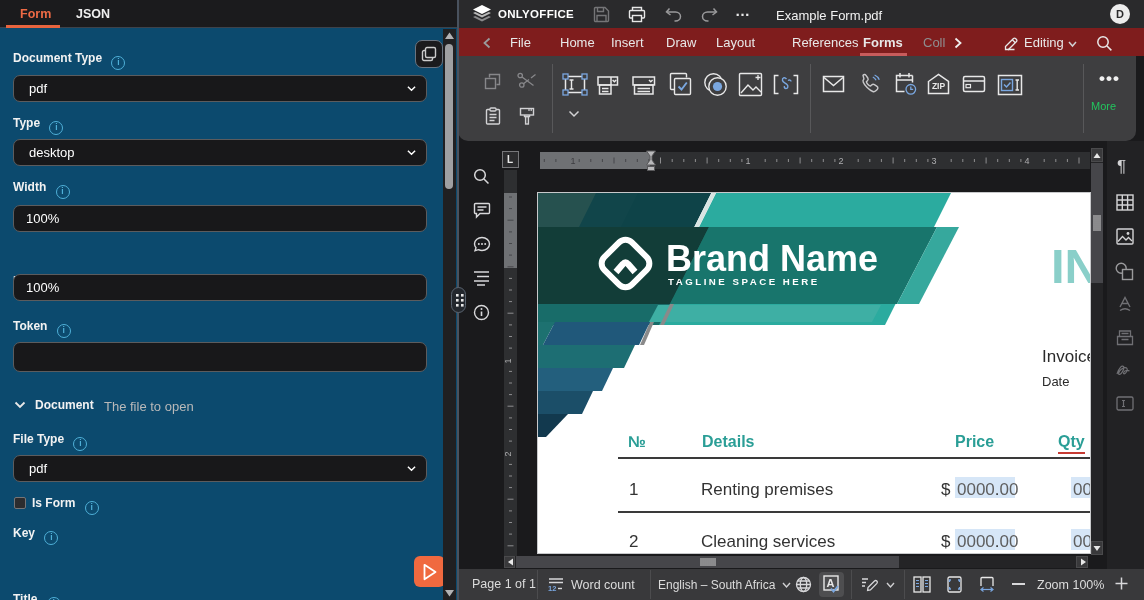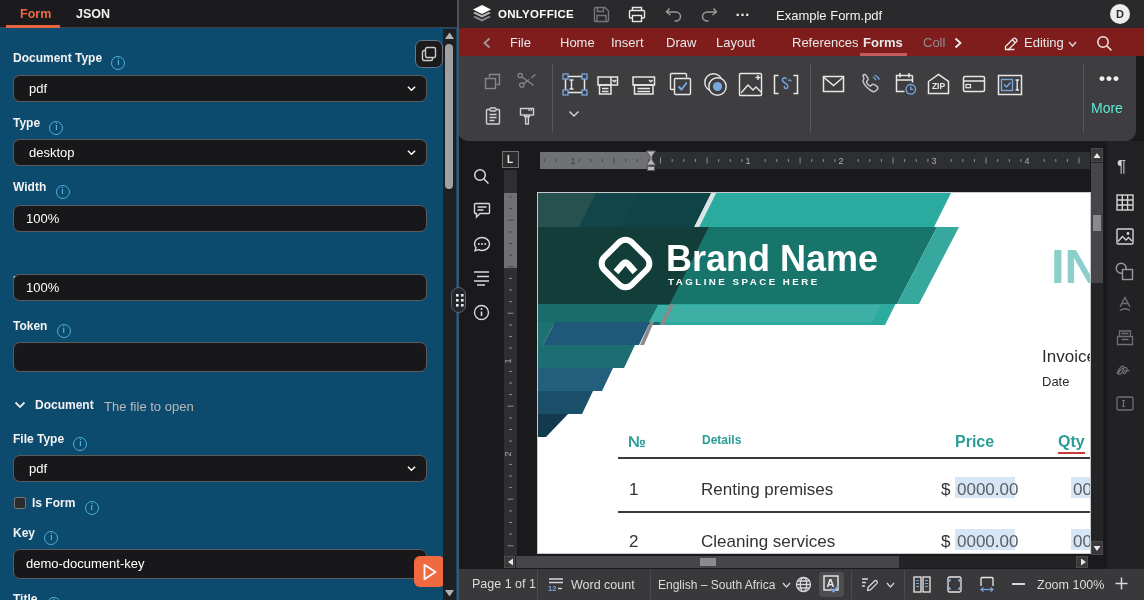--- a/index.html
+++ b/index.html
@@ -86,21 +86,20 @@
   <div class="fld" style="top:455px;">pdf
     <svg class="chev" viewBox="0 0 10 10">
         <path d="M1 3 l4 4 l4 -4" fill="none" stroke="#ffffff" stroke-width="1.6"></path>
       </svg>
   </div>
 
   <div class="abs" style="left:14px;top:497px;width:12px;height:12px;border:1px solid #757577;background:#2c2c2e;border-radius:2px;"></div>
   <div class="lab" style="left:32px;top:496px;">Is Form <i class="ifo">i</i></div>
 
   <div class="lab" style="left:13px;top:526px;">Key <i class="ifo">i</i></div>
-  <div class="fld inp" style="top:549px;height:30px;line-height:28px;">demo-document-key</div>
 
   <div class="lab" style="left:13px;top:592px;">Title <i class="ifo">i</i></div>
 
   <div class="abs" style="left:414px;top:556px;width:31px;height:31px;background:#f0693f;border-radius:6px;">
     <svg width="16" height="18" viewBox="0 0 16 18" style="position:absolute;left:8px;top:6.5px;">
         <path d="M2.5 1.8 L13.5 9 L2.5 16.2 Z" fill="none" stroke="#ffffff" stroke-width="1.8" stroke-linejoin="round"></path>
       </svg>
   </div>
 
   <div class="abs" style="left:443px;top:29px;width:13px;height:571px;background:#202022;"></div>
@@ -285,21 +284,21 @@
     </svg>
 
     <svg class="abs" style="left:539px;top:18px;" width="26" height="22" viewBox="0 0 26 22">
       <rect x="1.5" y="1.5" width="23" height="19" fill="none" stroke="#e8e8e8" stroke-width="1.5"></rect>
       <rect x="4.5" y="5.5" width="11" height="11" fill="none" stroke="#7aa7e0" stroke-width="1.4"></rect>
       <path d="M7 10.5 l2.5 2.5 l4 -4.5" fill="none" stroke="#7aa7e0" stroke-width="1.5"></path>
       <path d="M18.5 6 h3.5 M20.2 6 v10 M18.5 16 h3.5" stroke="#e8e8e8" stroke-width="1.4"></path>
     </svg>
     <div class="vsep abs" style="left:625px;top:8px;height:69px;"></div>
     <span class="abs" style="left:641px;top:13px;font-size:17px;font-weight:bold;color:#f0f0f0;letter-spacing:1px;">•••</span>
-    <span class="abs" style="left:633px;top:44px;font-size:14px;color:#5eead4;">More</span>
+    <span class="abs" style="left:633px;top:44px;font-size:11px;color:#22c55e;">More</span>
   </div>
   <div id="work">
 
     <svg class="abs" style="left:15px;top:27px;" width="17" height="17" viewBox="0 0 17 17">
         <circle cx="7" cy="7" r="5.3" fill="none" stroke="#d8d8da" stroke-width="1.5"></circle>
         <path d="M11 11 L15.5 15.5" stroke="#d8d8da" stroke-width="1.5"></path>
       </svg>
     <svg class="abs" style="left:15px;top:61px;" width="18" height="17" viewBox="0 0 18 17">
         <path d="M1.5 2.5 a1 1 0 0 1 1 -1 h13 a1 1 0 0 1 1 1 v8 a1 1 0 0 1 -1 1 h-8.5 l-3.5 3.5 v-3.5 h-1 a1 1 0 0 1 -1 -1 Z" fill="none" stroke="#d8d8da" stroke-width="1.4"></path>
         <path d="M4.5 5 h9 M4.5 8 h6" stroke="#d8d8da" stroke-width="1.3"></path>
@@ -449,21 +448,21 @@
 
         <text x="128" y="77.5" font-family="Liberation Sans" font-size="36" font-weight="bold" fill="#ffffff">Brand Name</text>
         <text x="130" y="91.5" font-family="Liberation Sans" font-size="9.7" font-weight="bold" letter-spacing="2.5" fill="#ffffff">TAGLINE SPACE HERE</text>
 
         <text x="513" y="90" font-family="Liberation Sans" font-size="49" font-weight="bold" fill="#8ACFC9">IN</text>
       </svg>
       <div class="abs" style="left:504px;top:154px;font-size:17px;color:#2b2b2b;">Invoice</div>
       <div class="abs" style="left:504px;top:181px;font-size:13px;color:#2b2b2b;">Date</div>
 
       <div class="abs" style="left:90px;top:240px;font-size:16px;font-weight:bold;color:#2A9E96;">№</div>
-      <div class="abs" style="left:164px;top:240px;font-size:12px;font-weight:bold;color:#2A9E96;">Details</div>
+      <div class="abs" style="left:164px;top:240px;font-size:16px;font-weight:bold;color:#2A9E96;">Details</div>
       <div class="abs" style="left:417px;top:240px;font-size:16px;font-weight:bold;color:#2A9E96;">Price</div>
       <div class="abs" style="left:520px;top:240px;font-size:16px;font-weight:bold;color:#2A9E96;border-bottom:2px solid #c73b33;padding-bottom:1px;">Qty</div>
       <div class="abs" style="left:80px;top:264px;width:472px;height:1.5px;background:#3a3a3a;"></div>
       <div class="abs" style="left:91px;top:287px;font-size:17px;color:#333;">1</div>
       <div class="abs" style="left:163px;top:287px;font-size:17px;color:#333;">Renting premises</div>
       <div class="abs" style="left:403px;top:287px;font-size:17px;color:#333;">$</div>
       <div class="abs" style="left:417px;top:284px;width:60px;height:21px;background:#D6E6F7;"></div>
       <div class="abs" style="left:419px;top:287px;font-size:17px;color:#5e5e5e;">0000<span style="color:#333;">.</span>00</div>
       <div class="abs" style="left:533px;top:284px;width:19px;height:21px;background:#D6E6F7;"></div>
       <div class="abs" style="left:535px;top:287px;font-size:17px;color:#5e5e5e;">00</div>

